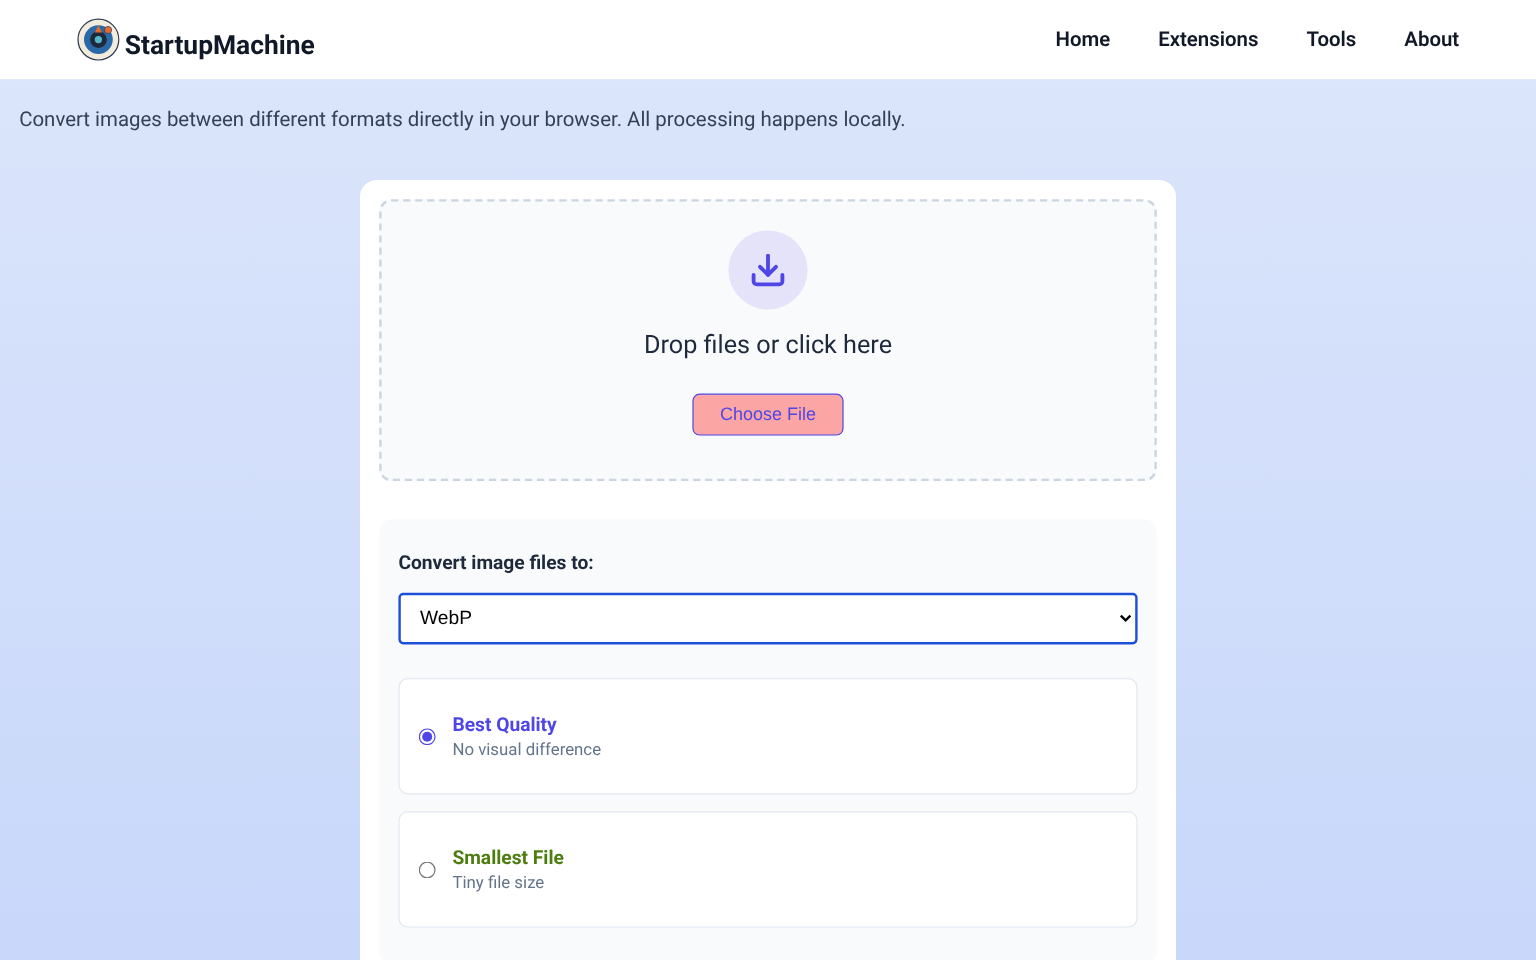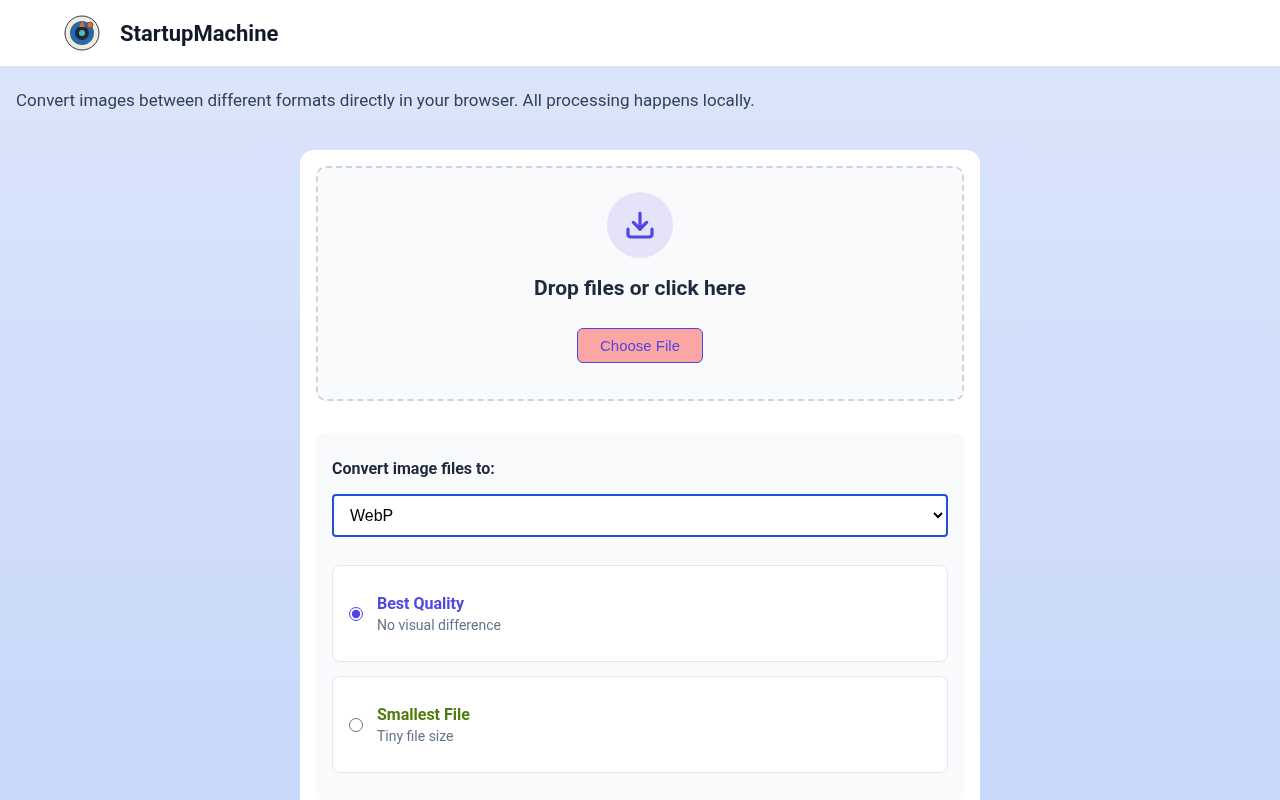--- a/index.html
+++ b/index.html
@@ -13,22 +13,22 @@
   header {
     background: #ffffff;
     height: 66px;
     display: flex;
     align-items: center;
     padding: 0 64px;
     justify-content: space-between;
   }
   .brand {
     display: flex;
-    align-items: center;
-    gap: 20px;
+    align-items: flex-end;
+    gap: 4px;
   }
   .brand-logo {
     width: 36px;
     height: 36px;
     border-radius: 50%;
     display: flex;
     align-items: center;
     justify-content: center;
   }
   .brand-name {
@@ -82,21 +82,21 @@
     height: 66px;
     border-radius: 50%;
     background: #e4e3fa;
     display: flex;
     align-items: center;
     justify-content: center;
     margin: 0 auto 18px auto;
   }
   .drop-text {
     font-size: 21px;
-    font-weight: 700;
+    font-weight: 400;
     color: #1e293b;
     margin-bottom: 28px;
   }
   .choose-btn {
     display: inline-block;
     border: 1px solid #4f46e5;
     color: #4f46e5;
     background: #fca5a5;
     padding: 8px 22px;
     border-radius: 6px;
@@ -170,20 +170,26 @@
         <circle cx="18" cy="18" r="17" fill="#f3ecdc" stroke="#2b3a55" stroke-width="1"></circle>
         <circle cx="18" cy="18" r="12" fill="#2b6aa8"></circle>
         <circle cx="18" cy="18" r="7" fill="#1e293b"></circle>
         <path d="M18 6 L21 12 L15 12 Z" fill="#e36b2c"></path>
         <circle cx="26" cy="10" r="3" fill="#e36b2c" stroke="#2b3a55" stroke-width="0.6"></circle>
         <circle cx="18" cy="18" r="3" fill="#57b8c9"></circle>
       </svg>
     </span>
     <span class="brand-name">StartupMachine</span>
   </div>
+  <nav>
+    <a>Home</a>
+    <a>Extensions</a>
+    <a>Tools</a>
+    <a>About</a>
+  </nav>
 </header>
 
 <div class="page">
   <p class="page-subtitle">Convert images between different formats directly in your browser. All processing happens locally.</p>
 
   <div class="card">
 
     <div class="dropzone">
       <div class="icon-circle">
         <svg width="32" height="32" viewBox="0 0 24 24" fill="none" stroke="#4f46e5" stroke-width="2.4" stroke-linecap="round" stroke-linejoin="round">

